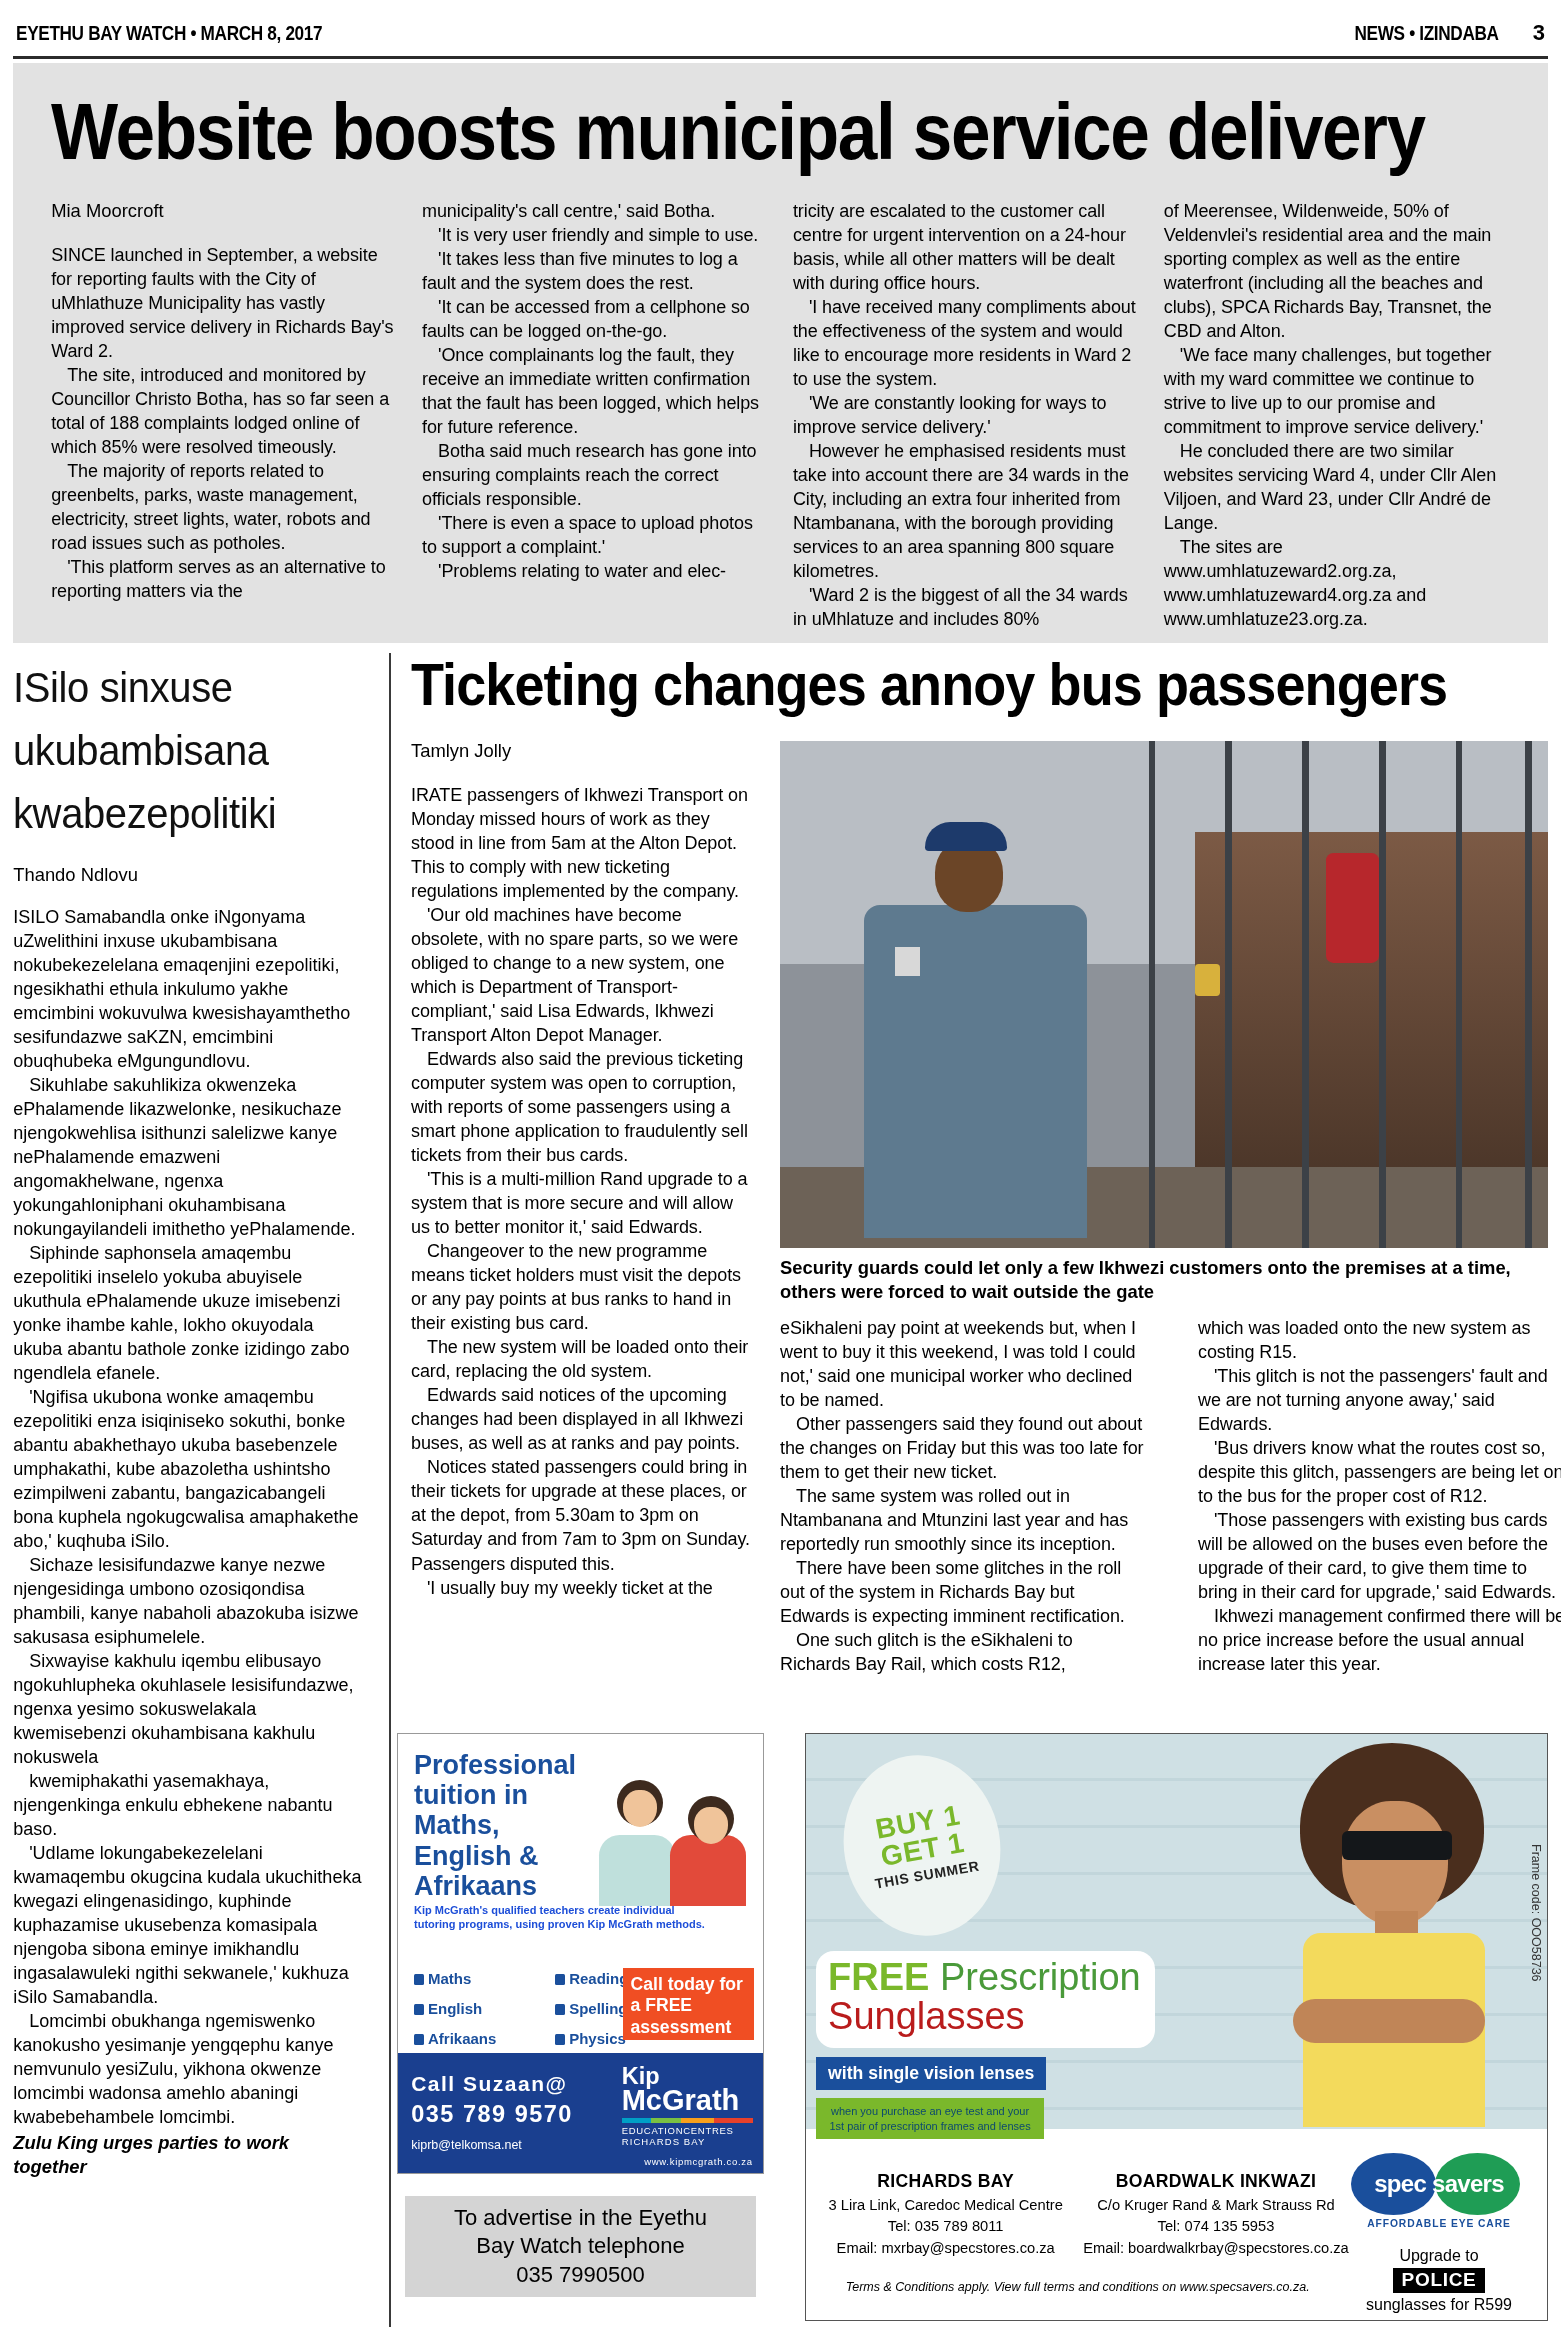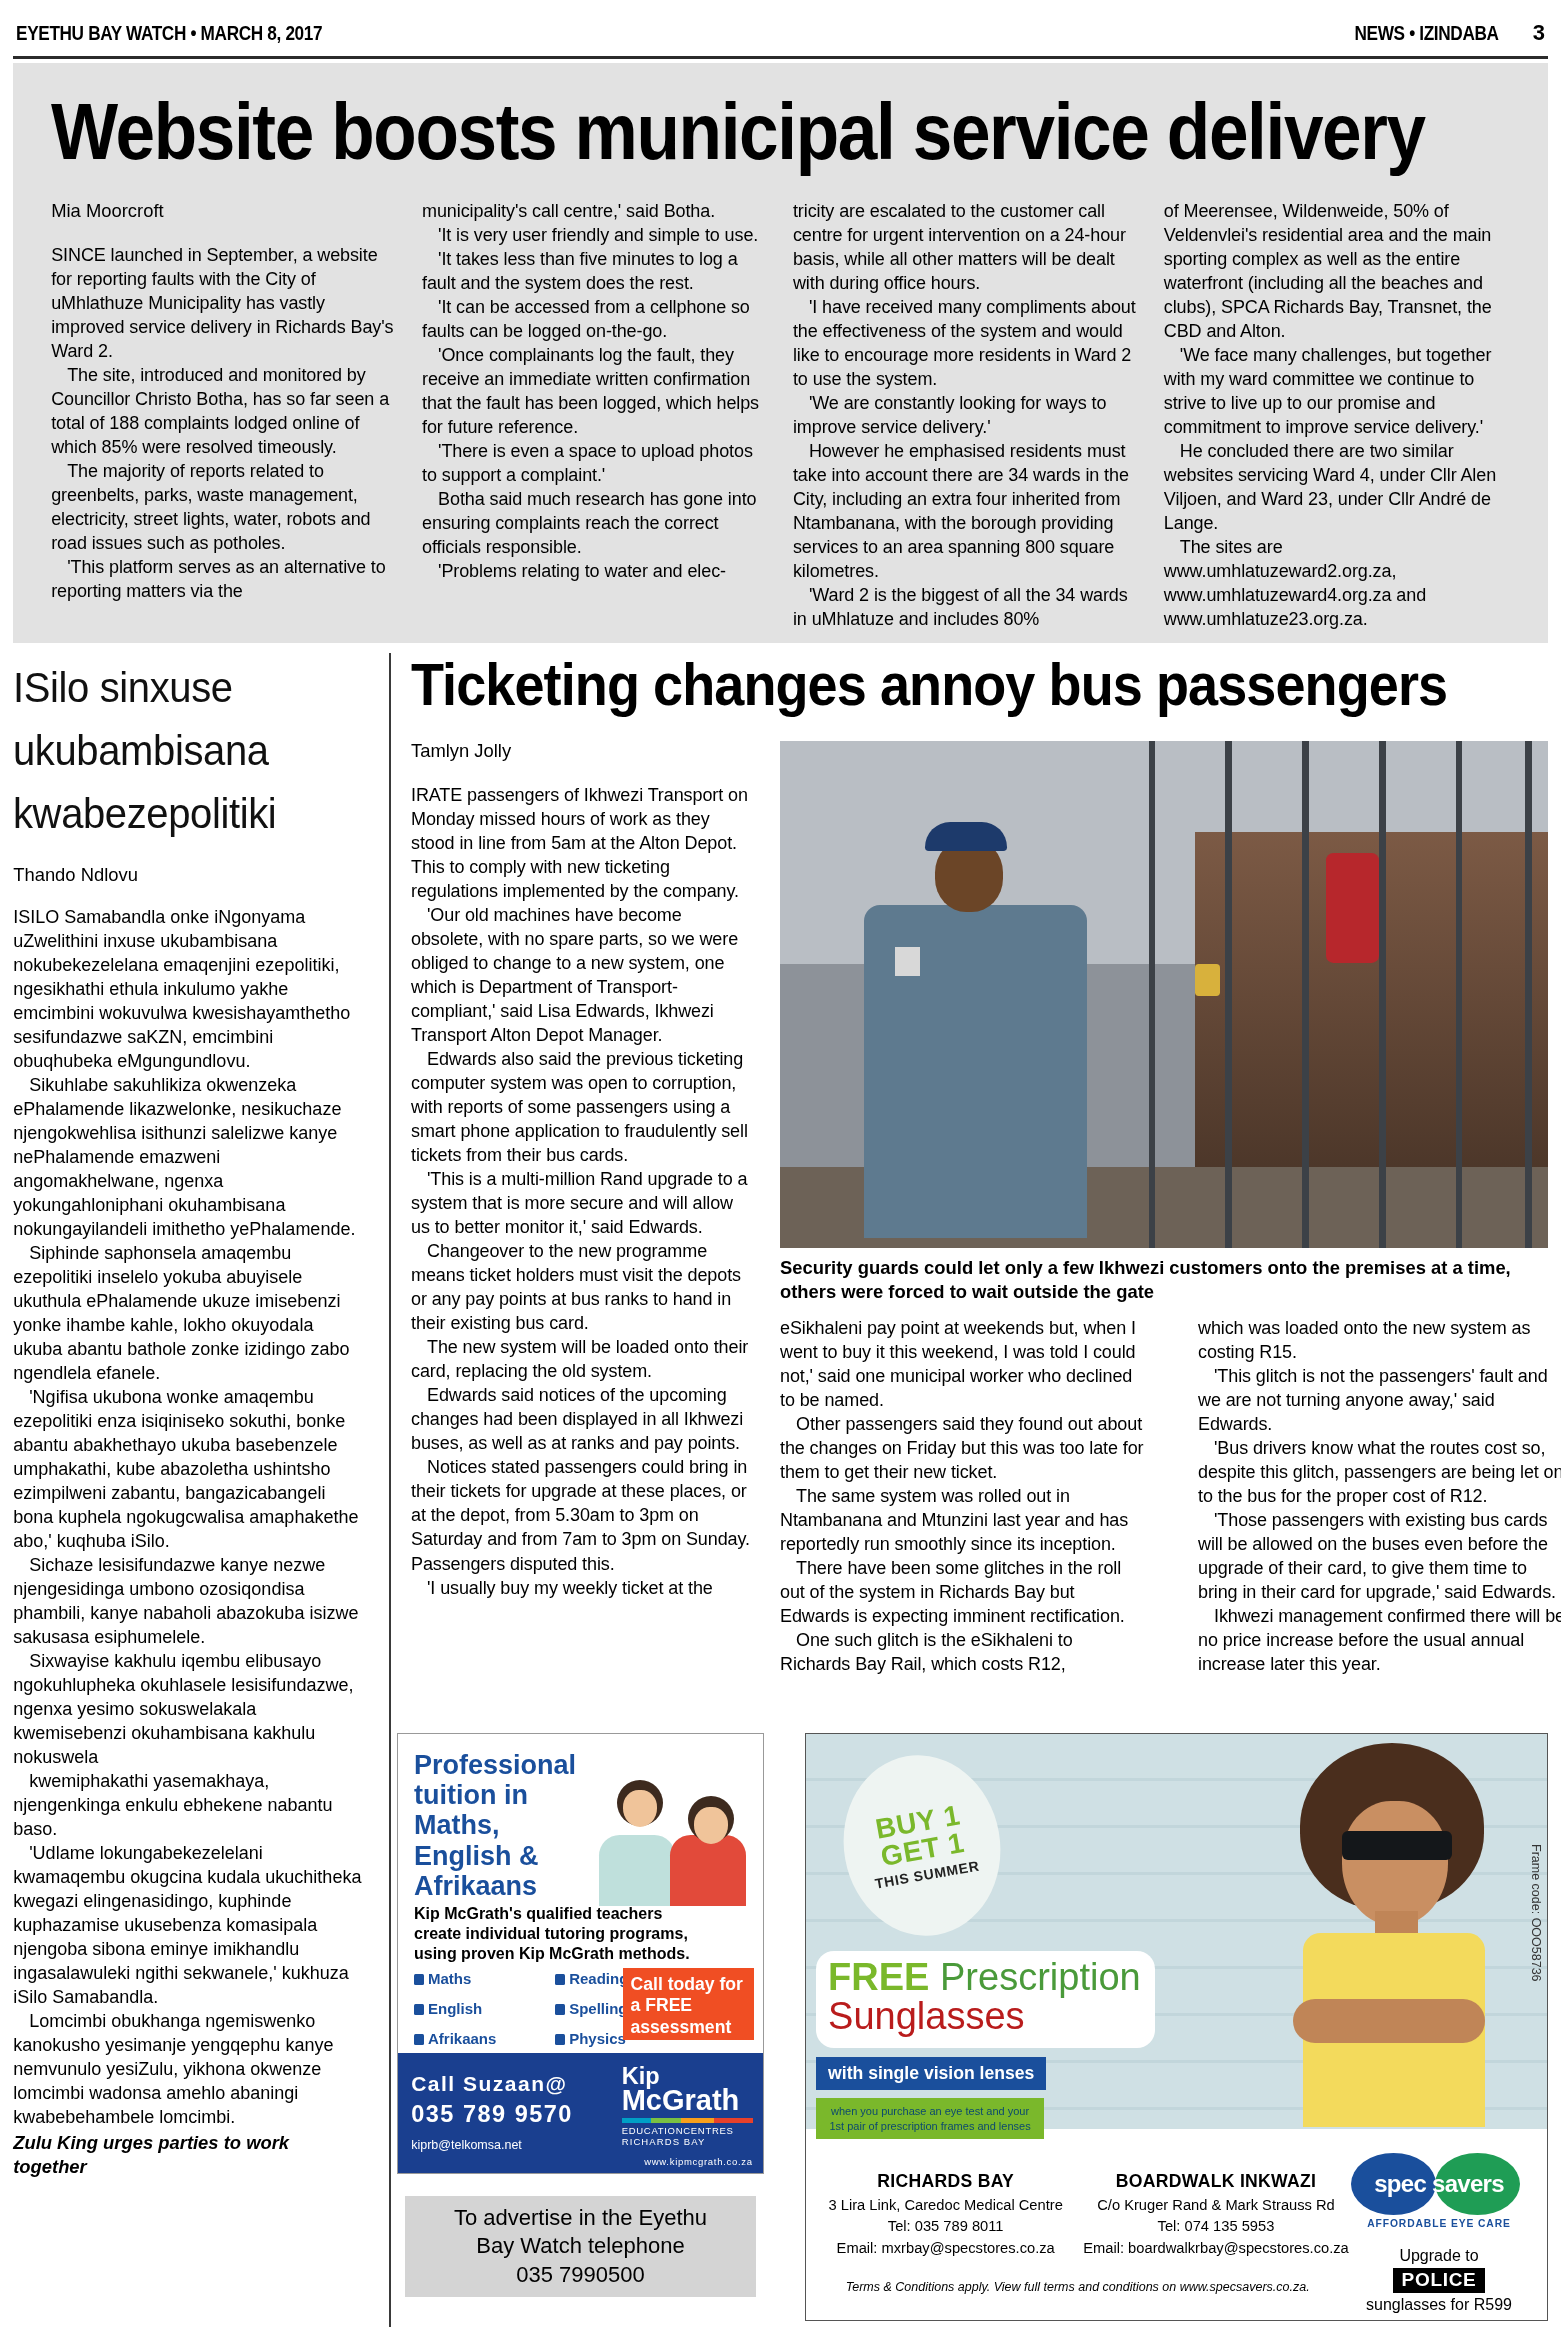--- a/index.html
+++ b/index.html
@@ -118,21 +118,21 @@
     position: absolute; left: 397px; top: 1733px; width: 367px; height: 441px;
     border: 1.5px solid #999; background: #fff; overflow:hidden;
   }
   .kip-top { position: relative; height: 317px; background:#fff; }
   .kip-head {
     position: absolute; left: 16px; top: 16px; width: 184px;
     font-size: 27px; font-weight: 700; color:#1a4f9c; line-height: 1.12;
   }
   .kip-sub {
     position: absolute; left: 16px; top: 170px; width: 294px;
-    font-size: 16px; font-weight: 700; color:#000000; line-height: 1.24;
+    font-size: 11px; font-weight: 700; color:#1d4ed8; line-height: 1.24;
   }
   .kip-kids {
     position: absolute; right: 5.9px; top: 25px; width: 158px; height: 147px;
   }
   .kid { position:absolute; bottom:0; }
   .kid-head { width: 46px; height: 46px; border-radius: 50%; background:#3d2a1e; position:absolute; }
   .kid-face { width: 34px; height: 37px; border-radius: 46% 46% 50% 50%; background:#f0c49a; position:absolute; }
   .kid-body { width: 76px; height: 71px; border-radius: 20.6px 20.6px 0 0; position:absolute; bottom:0; }
   .kip-checks {
     position: absolute; left: 16px; top: 236px; width: 213px;
@@ -291,22 +291,22 @@
           <p class="ind">'This platform serves as an alternative to reporting matters via the</p>
         </div>
       </div>
       <div class="col">
         <div class="bodytext">
           <p>municipality's call centre,' said Botha.</p>
           <p class="ind">'It is very user friendly and simple to use.</p>
           <p class="ind">'It takes less than five minutes to log a fault and the system does the rest.</p>
           <p class="ind">'It can be accessed from a cellphone so faults can be logged on-the-go.</p>
           <p class="ind">'Once complainants log the fault, they receive an immediate written confirmation that the fault has been logged, which helps for future reference.</p>
+          <p class="ind">Botha said much research has gone into ensuring complaints reach the correct officials responsible.</p>
           <p class="ind">'There is even a space to upload photos to support a complaint.'</p>
-          <p class="ind">Botha said much research has gone into ensuring complaints reach the correct officials responsible.</p>
           <p class="ind">'Problems relating to water and elec-</p>
         </div>
       </div>
       <div class="col">
         <div class="bodytext">
           <p>tricity are escalated to the customer call centre for urgent intervention on a 24-hour basis, while all other matters will be dealt with during office hours.</p>
           <p class="ind">'I have received many compliments about the effectiveness of the system and would like to encourage more residents in Ward 2 to use the system.</p>
           <p class="ind">'We are constantly looking for ways to improve service delivery.'</p>
           <p class="ind">However he emphasised residents must take into account there are 34 wards in the City, including an extra four inherited from Ntambanana, with the borough providing services to an area spanning 800 square kilometres.</p>
           <p class="ind">'Ward 2 is the biggest of all the 34 wards in uMhlatuze and includes 80%</p>

